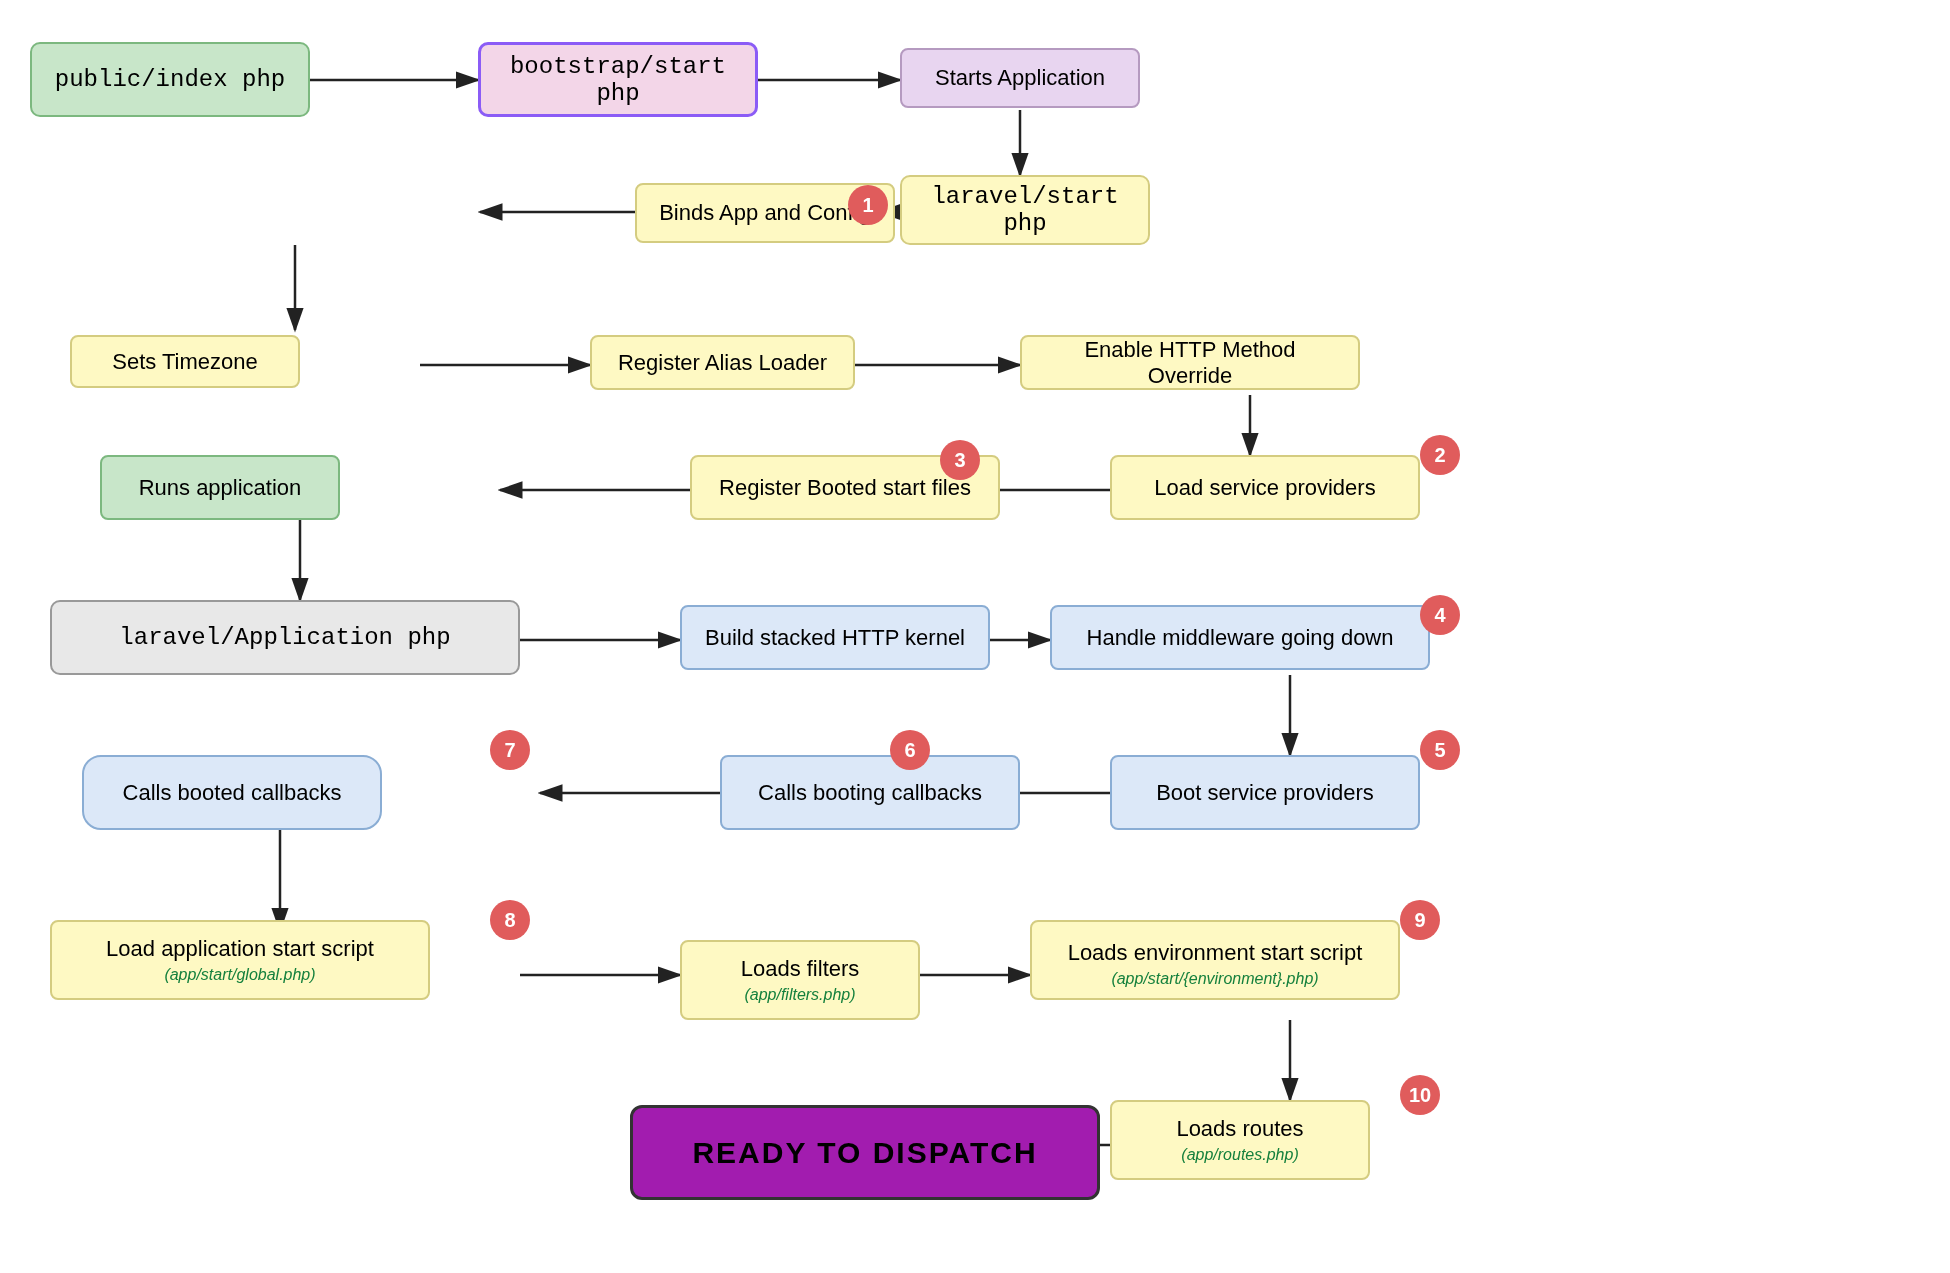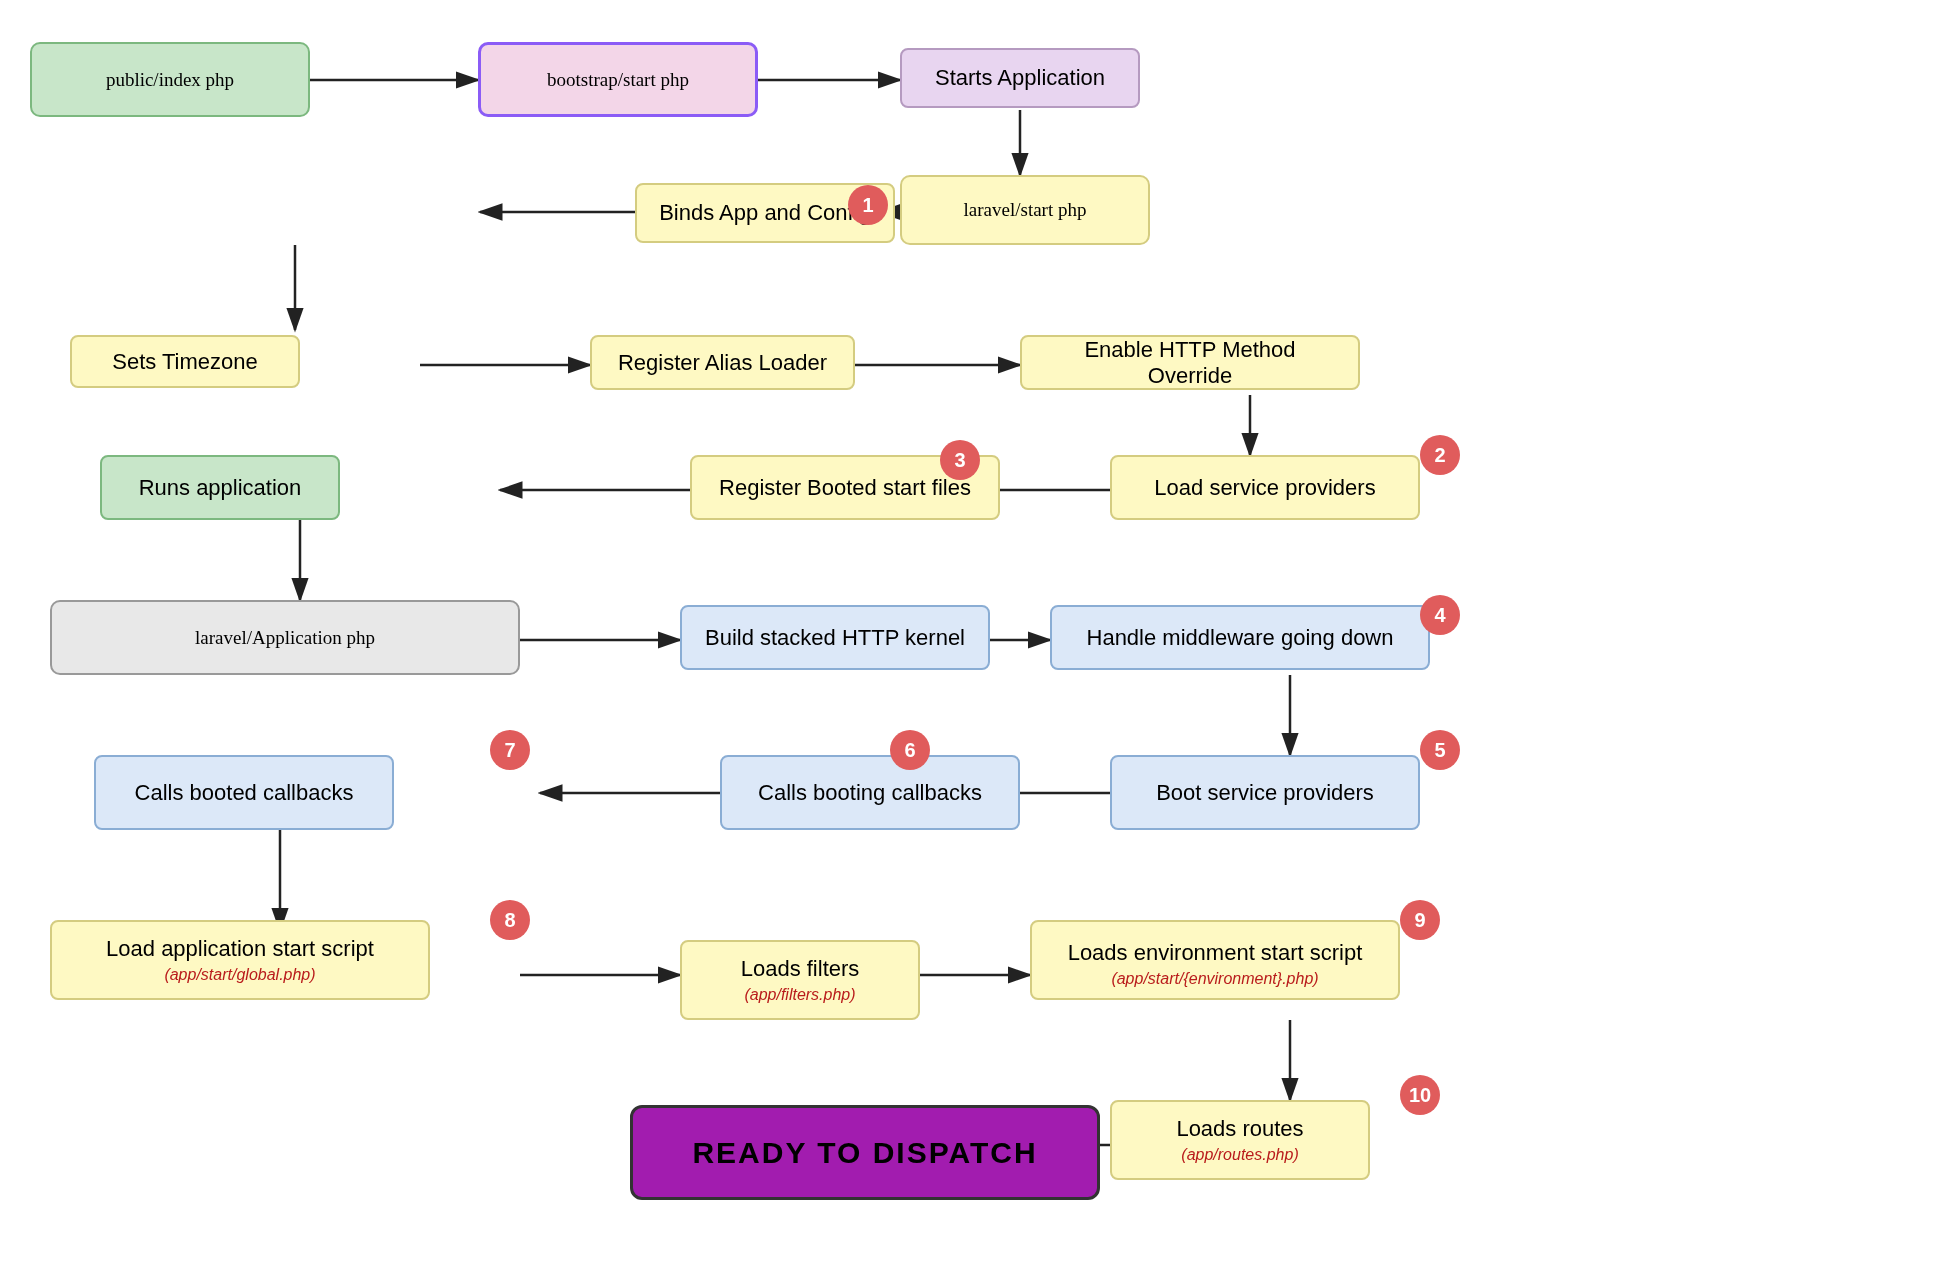--- a/index.html
+++ b/index.html
@@ -24,26 +24,26 @@
       align-items: center;
       justify-content: center;
       text-align: center;
       font-size: 22px;
       padding: 10px 18px;
       border-radius: 8px;
     }
     .node .subtitle {
       font-size: 16px;
       font-style: italic;
-      color: #b91c1c;
+      color: #15803d;
       margin-top: 4px;
     }
     .node-code {
-      font-family: Liberation Serif, serif;
-      font-size: 19px;
+      font-family: Liberation Mono, monospace;
+      font-size: 24px;
       border-radius: 10px;
       border: 2px solid #888;
       padding: 12px 20px;
     }
     .green-bg { background: #c8e6c9; border: 2px solid #7cb87f; }
     .pink-bg { background: #f3d6e8; border: 3px solid #8b5cf6; }
     .lavender-bg { background: #e8d5f0; border: 2px solid #b59ac0; }
     .light-yellow-bg { background: #fef9c3; border: 2px solid #d4cc80; }
     .blue-bg { background: #dce8f8; border: 2px solid #8aadd4; }
     .gray-bg { background: #e8e8e8; border: 2px solid #999; }
@@ -224,21 +224,21 @@
   </div>
 
   <div class="node blue-bg" style="left:720px; top:755px; width:300px; height:75px;">
     <span>Calls booting callbacks</span>
   </div>
 
   <div class="badge" style="left:490px; top:730px;">
     <span>7</span>
   </div>
 
-  <div class="node blue-bg" style="left:94px; top:755px; width:300px; height:75px;">
+  <div class="node blue-bg" style="left:82px; top:755px; width:300px; height:75px;border-radius:19px;">
     <span>Calls booted callbacks</span>
   </div>
 
   <div class="badge" style="left:490px; top:900px;">
     <span>8</span>
   </div>
 
   <div class="node light-yellow-bg" style="left:50px; top:920px; width:380px; height:80px;">
     <span>Load application start script</span>
     <span class="subtitle">(app/start/global.php)</span>

